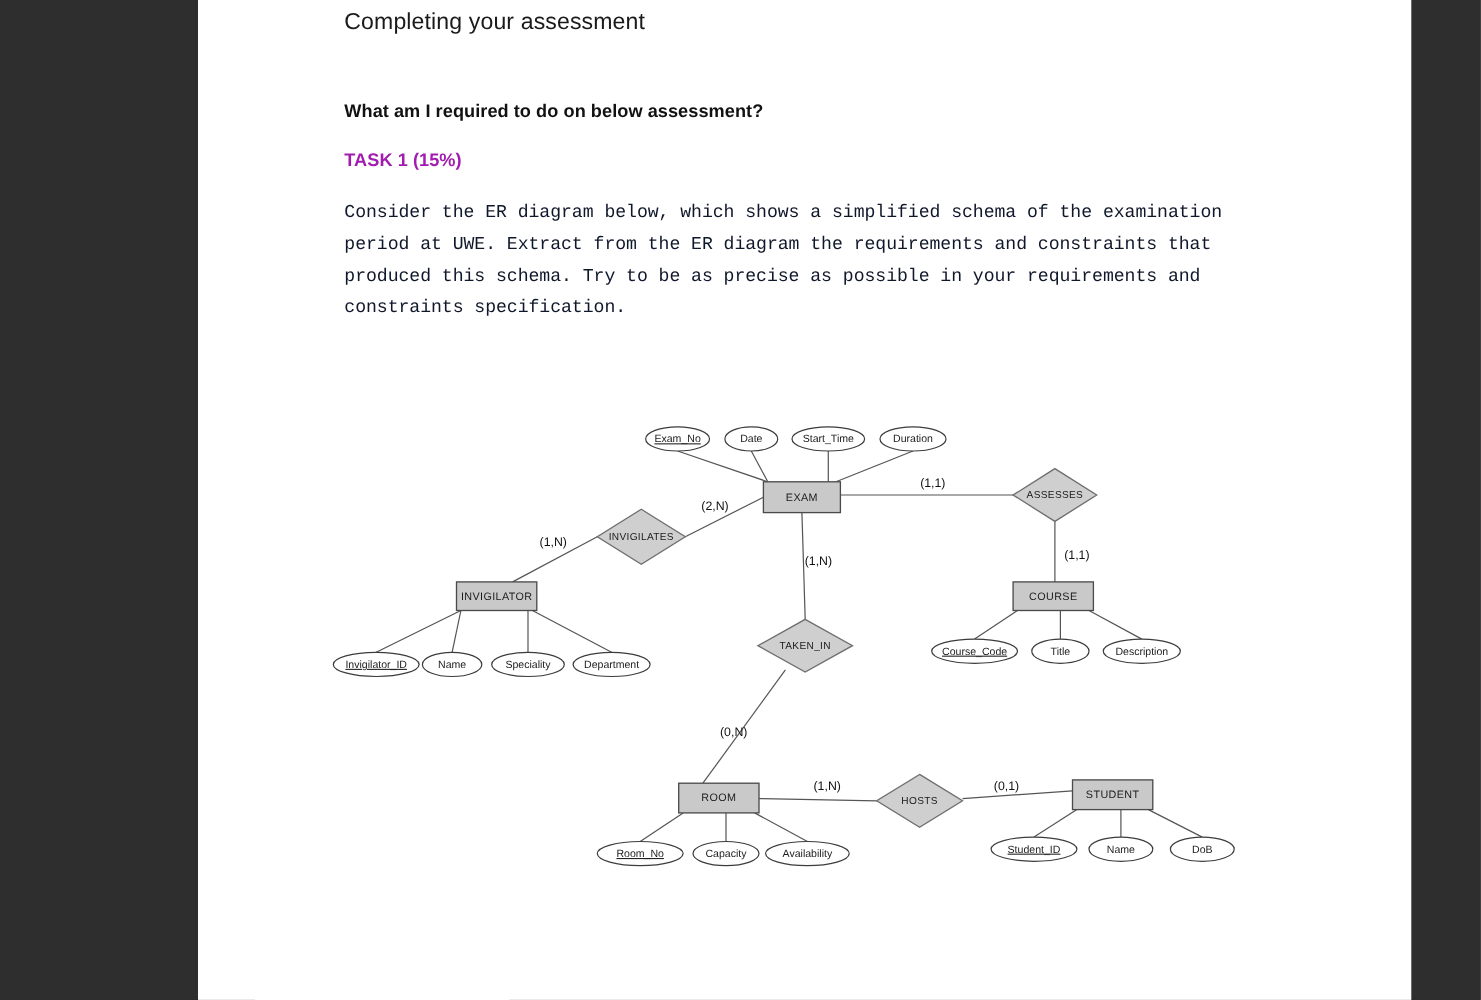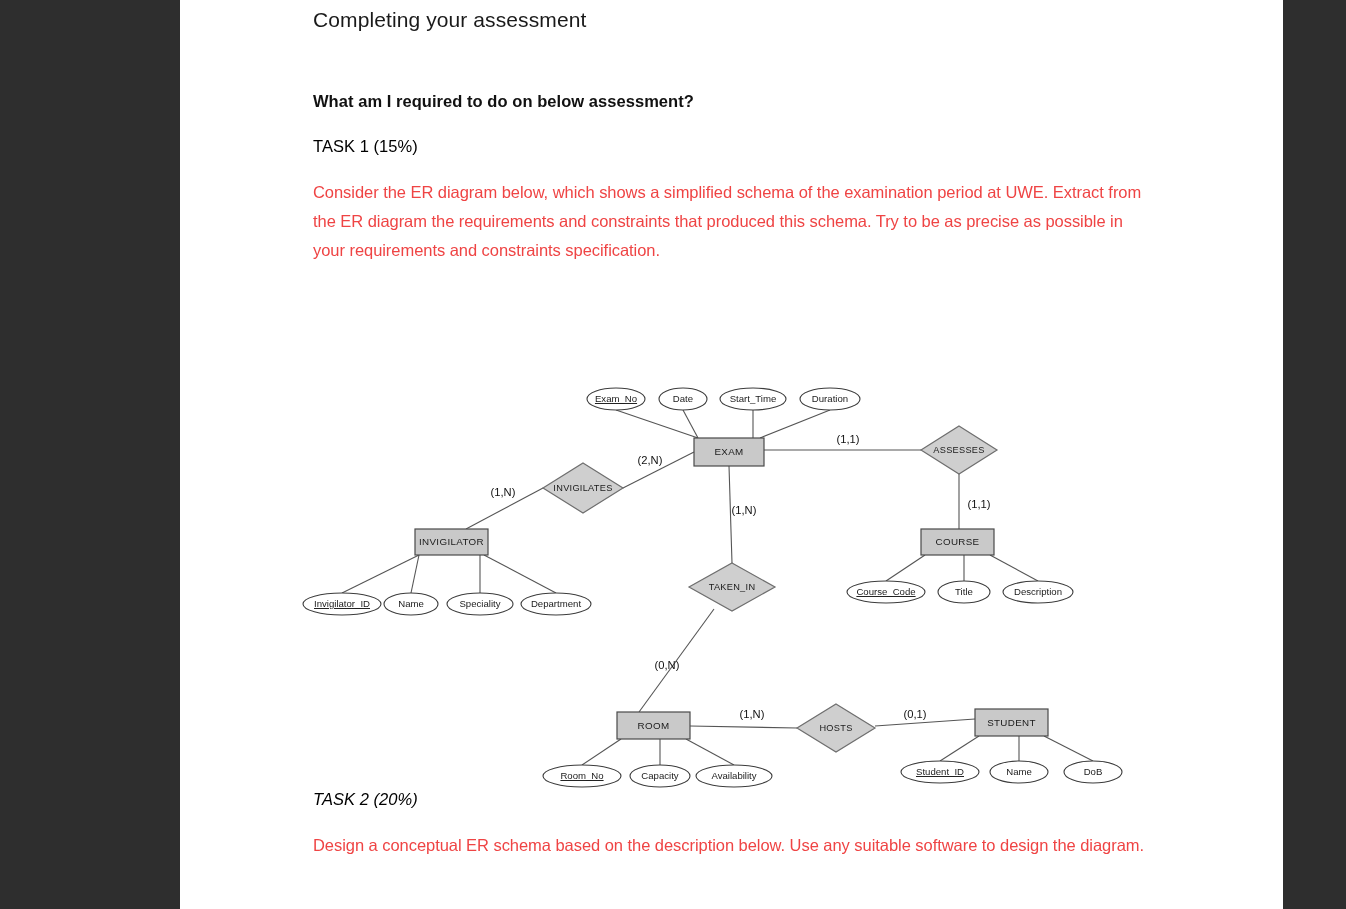--- a/index.html
+++ b/index.html
@@ -43,36 +43,37 @@
   .q-heading {
     font-size: 16.5px;
     font-weight: bold;
     color: #111;
     margin: 0;
     padding-top: 60px;
     letter-spacing: 0.05px;
   }
   .task-heading {
     font-size: 16.5px;
-    font-weight: normal;
-    color: #000000;
+    font-weight: bold;
+    color: #a21caf;
     margin: 0;
     padding-top: 26px;
     letter-spacing: 0.05px;
   }
   .task-heading.italic {
     font-style: italic;
   }
   p.body-text {
     font-size: 16.5px;
     line-height: 29px;
-    color: #ef4444;
+    color: #0f172a;
     margin: 0;
     padding-top: 22px;
     letter-spacing: -0.05px;
+    font-family: Liberation Mono, monospace;
   }
   #diagram-wrap {
     position: absolute;
     left: 0;
     top: 0;
     width: 1346px;
     height: 909px;
     pointer-events: none;
     margin-top: 43px;
   }
@@ -142,25 +143,20 @@
       <h1 class="doc-title">Completing your assessment</h1>
 
       <p class="q-heading">What am I required to do on below assessment?</p>
 
       <p class="task-heading">TASK 1 (15%)</p>
 
       <p class="body-text">Consider the ER diagram below, which shows a simplified schema of the examination period at UWE. Extract from the ER diagram the requirements and constraints that produced this schema. Try to be as precise as possible in your requirements and constraints specification.</p>
 
     </div>
 
-    <div class="doc-body" style="top:790px;">
-      <p class="task-heading italic" style="padding-top:0;">TASK 2 (20%)</p>
-
-      <p class="body-text">Design a conceptual ER schema based on the description below. Use any suitable software to design the diagram.</p>
-    </div>
 
   </div>
 
   <div id="diagram-wrap">
     <svg id="er-diagram" width="1346" height="909">
       <g id="er-connections">
           <line x1="694" y1="409" x2="623" y2="445" class="er-line"></line>
           <line x1="543" y1="445" x2="466" y2="486" class="er-line"></line>
           <line x1="764" y1="407" x2="921" y2="407" class="er-line"></line>
           <line x1="959" y1="431" x2="959" y2="486" class="er-line"></line>

